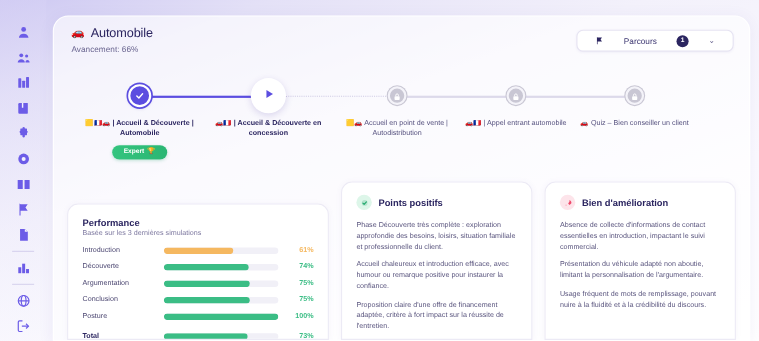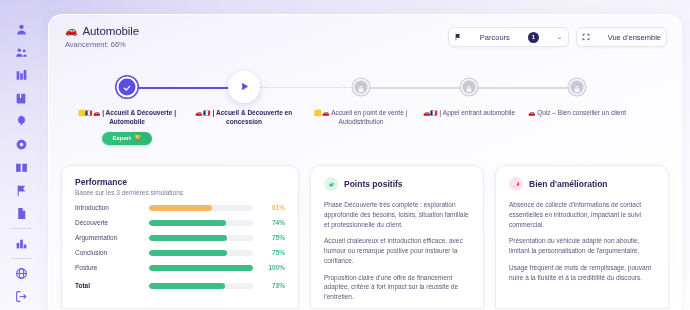--- a/index.html
+++ b/index.html
@@ -67,21 +67,21 @@
   #subtitle {
     margin-top: 3px;
     font-size: 7.5px; color: #6a6590;
   }
   #head-actions {
     position: absolute; right: 14px; top: 12px;
     display: flex; align-items: center; gap: 7px;
   }
   .hbtn {
     display: flex; align-items: center; gap: 18px;
-    height: 20px; padding: 0 5px;
+    height: 20px; padding: 0 16px;
     background: #ffffff;
     border: 1px solid #e6e3f2;
     border-radius: 6px;
     font-size: 7.5px; color: #3b3570;
     cursor: pointer;
     box-shadow: 0 1px 2px rgba(80,60,160,0.05);
   }
   .hbtn.ghost { background: rgba(255,255,255,0.55); }
   .hbtn svg { width: 8px; height: 8px; display:block; }
   .badge-count {
@@ -166,21 +166,21 @@
     display: flex; gap: 11px;
   }
   .panel {
     background: rgba(255,255,255,0.95);
     border: 1px solid #eceaf5;
     border-radius: 10px 10px 0 0;
     box-shadow: 0 1px 6px rgba(90,70,170,0.05);
     padding: 11px 13px;
     overflow: hidden;
   }
-  #panel-performance { width: 238px; flex: none; }
+  #panel-performance { width: 238px; flex: none; margin-top: 20px; }
   #panel-positive { flex: 1; }
   #panel-improve { flex: 1; }
 
   .p-title { font-size: 8.5px; font-weight: bold; color: #2b2560; }
   .p-sub { font-size: 6.5px; color: #7e79a0; margin-top: 2px; }
 
   .metric-row {
     display: flex; align-items: center;
     margin-top: 8px;
     gap: 8px;
@@ -343,31 +343,20 @@
         <button class="hbtn">
           <span>
             <svg viewBox="0 0 24 24" fill="#2b2560">
                 <path d="M5 2v20h1.8v-8h12L15 8.5 18.8 3H6.8z"></path>
               </svg>
           </span>
           <span>Parcours</span>
           <span class="badge-count">1</span>
           <span class="chev">⌄</span>
         </button>
-        <button class="hbtn ghost">
-          <span>
-            <svg viewBox="0 0 24 24" fill="none" stroke="#3b3570" stroke-width="2.4" stroke-linecap="round">
-                <path d="M3 8V4h4"></path>
-                <path d="M21 8V4h-4"></path>
-                <path d="M3 16v4h4"></path>
-                <path d="M21 16v4h-4"></path>
-              </svg>
-          </span>
-          <span>Vue d'ensemble</span>
-        </button>
       </div>
     </header>
 
     <div id="stepper">
       <div id="rail">
         <div class="seg done" style="left:78px; width:117px;"></div>
         <div class="seg todo" style="left:210px; width:100px;"></div>
         <div class="seg solid" style="left:320px; width:95px;"></div>
         <div class="seg solid" style="left:428px; width:95px;"></div>
 

